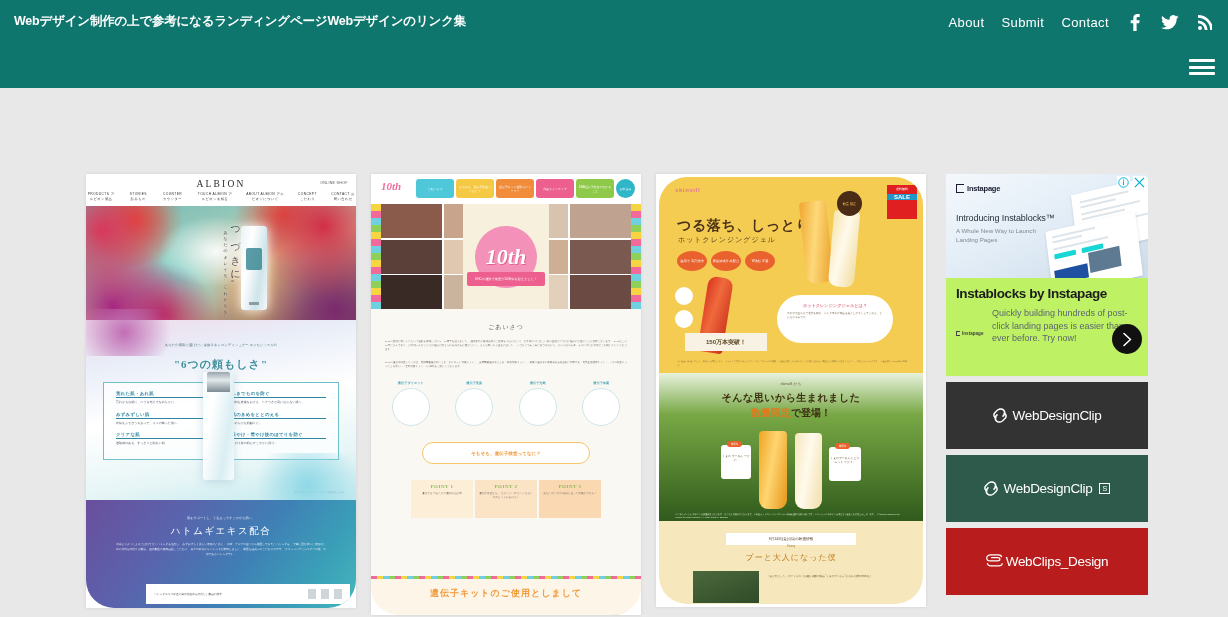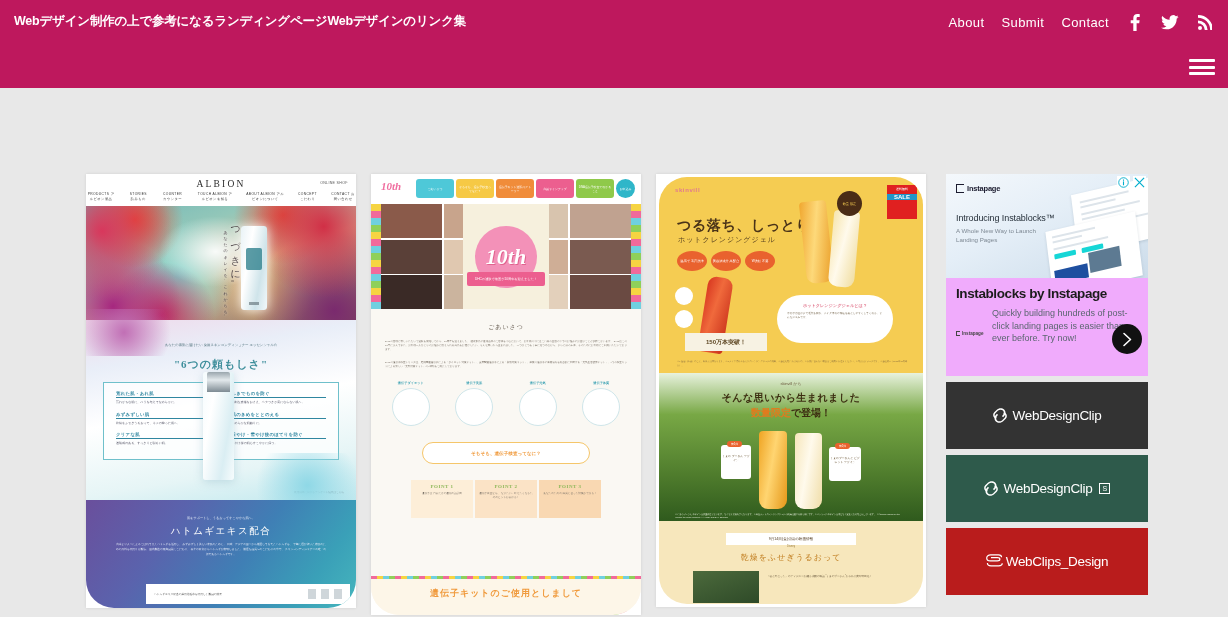--- a/index.html
+++ b/index.html
@@ -7,21 +7,21 @@
     width: 1228px; height: 617px;
     overflow: hidden;
     background: #e8e8e8;
     font-family: "Liberation Sans", sans-serif;
   }
 
   
   #site-header {
     position: absolute; left: 0; top: 0;
     width: 1228px; height: 88px;
-    background: #be185d;
+    background: #0f766e;
   }
   #tagline {
     position: absolute; left: 14px; top: 13px;
     font-size: 12.5px; font-weight: bold; color: #ffffff;
     letter-spacing: -0.2px; white-space: nowrap;
   }
   #main-nav {
     position: absolute; right: 14px; top: 12px;
     display: flex; align-items: center; gap: 17px;
   }
@@ -294,21 +294,21 @@
   #ad-headline { position:absolute; left:10px; top:39px; font-size:9px; color:#26303a; letter-spacing:-.1px; }
   #ad-subhead { position:absolute; left:10px; top:52px; font-size:6.2px; color:#7d8893; line-height:9px; width:82px; }
   #ad-mock { position:absolute; right:-22px; top:14px; width:124px; height:96px; transform: rotate(-13deg) skewX(-6deg); }
   #ad-mock .pg { position:absolute; background:#fff; box-shadow:0 1px 3px rgba(40,60,80,.16); }
   #ad-mock .p1 { left:30px; top:0; width:92px; height:60px; }
   #ad-mock .p2 { left:0; top:30px; width:92px; height:64px; }
   #ad-mock .ln { position:absolute; height:1.6px; background:#dde4ea; }
   #ad-mock .acc { position:absolute; height:5px; background:#16d6d6; border-radius:1px; }
   #ad-mock .photo { position:absolute; left:40px; top:30px; width:32px; height:20px; background:#5d7a92; }
   #ad-mock .blue { position:absolute; left:4px; top:40px; width:34px; height:14px; background:#1e4fa0; }
-  #ad-body { position:absolute; left:0; top:104px; width:100%; height:98px; background:#f0abfc; padding:8px 10px 0; }
+  #ad-body { position:absolute; left:0; top:104px; width:100%; height:98px; background:#bef264; padding:8px 10px 0; }
   #ad-title { font-size:13.5px; font-weight:bold; color:#1c1c1c; letter-spacing:-.4px; }
   #ad-lower { display:flex; margin-top:6px; }
   #ad-advertiser { width:36px; padding-top:24px; }
   #ad-advertiser .ab-row { display:flex; align-items:center; gap:2px; }
   #ad-advertiser .ab-mark2 { width:4px; height:5px; border:1px solid #444; border-right:none; }
   #ad-advertiser .ab-name2 { font-size:4.6px; font-weight:bold; color:#444; }
   #ad-desc { flex:1; font-size:9px; color:#5b6670; line-height:12.6px; padding-right:6px; }
   #ad-cta {
     position:absolute; right:6px; bottom:22px; width:30px; height:30px; border-radius:50%;
     background:#111; color:#fff; display:flex; align-items:center; justify-content:center; cursor:pointer;
@@ -598,21 +598,21 @@
 ピグレット
 デザイン</span>
         </div>
         <div class="sk-s2-fine">※くまのプーさん デザインは数量限定となります。なくなり次第終了となります。※当社ホットクレンジングジェルの効果は通常商品と同じです。※パッケージデザインは予告なく変更となる場合がございます。
 ※©Disney. Based on the "Winnie the Pooh" works by A.A. Milne and E.H. Shepard.</div>
       </div>
 
       <div class="sk-sec3">
         <div class="sk-s3-rib">9月14日(金)公開の映画情報</div>
         <div class="sk-s3-sub">Disney</div>
-        <div class="sk-s3-t">乾燥をふせぎうるおって</div>
+        <div class="sk-s3-t">プーと大人になった僕</div>
         <div class="sk-s3-row">
           <div class="sk-s3-img"></div>
           <div class="sk-s3-cap">『君と出会った』のディズニーが贈る感動の物語
 "くまのプーさん"が今作品実写映画化！</div>
         </div>
       </div>
     </div>
   </div>
 
   <div id="sidebar">

